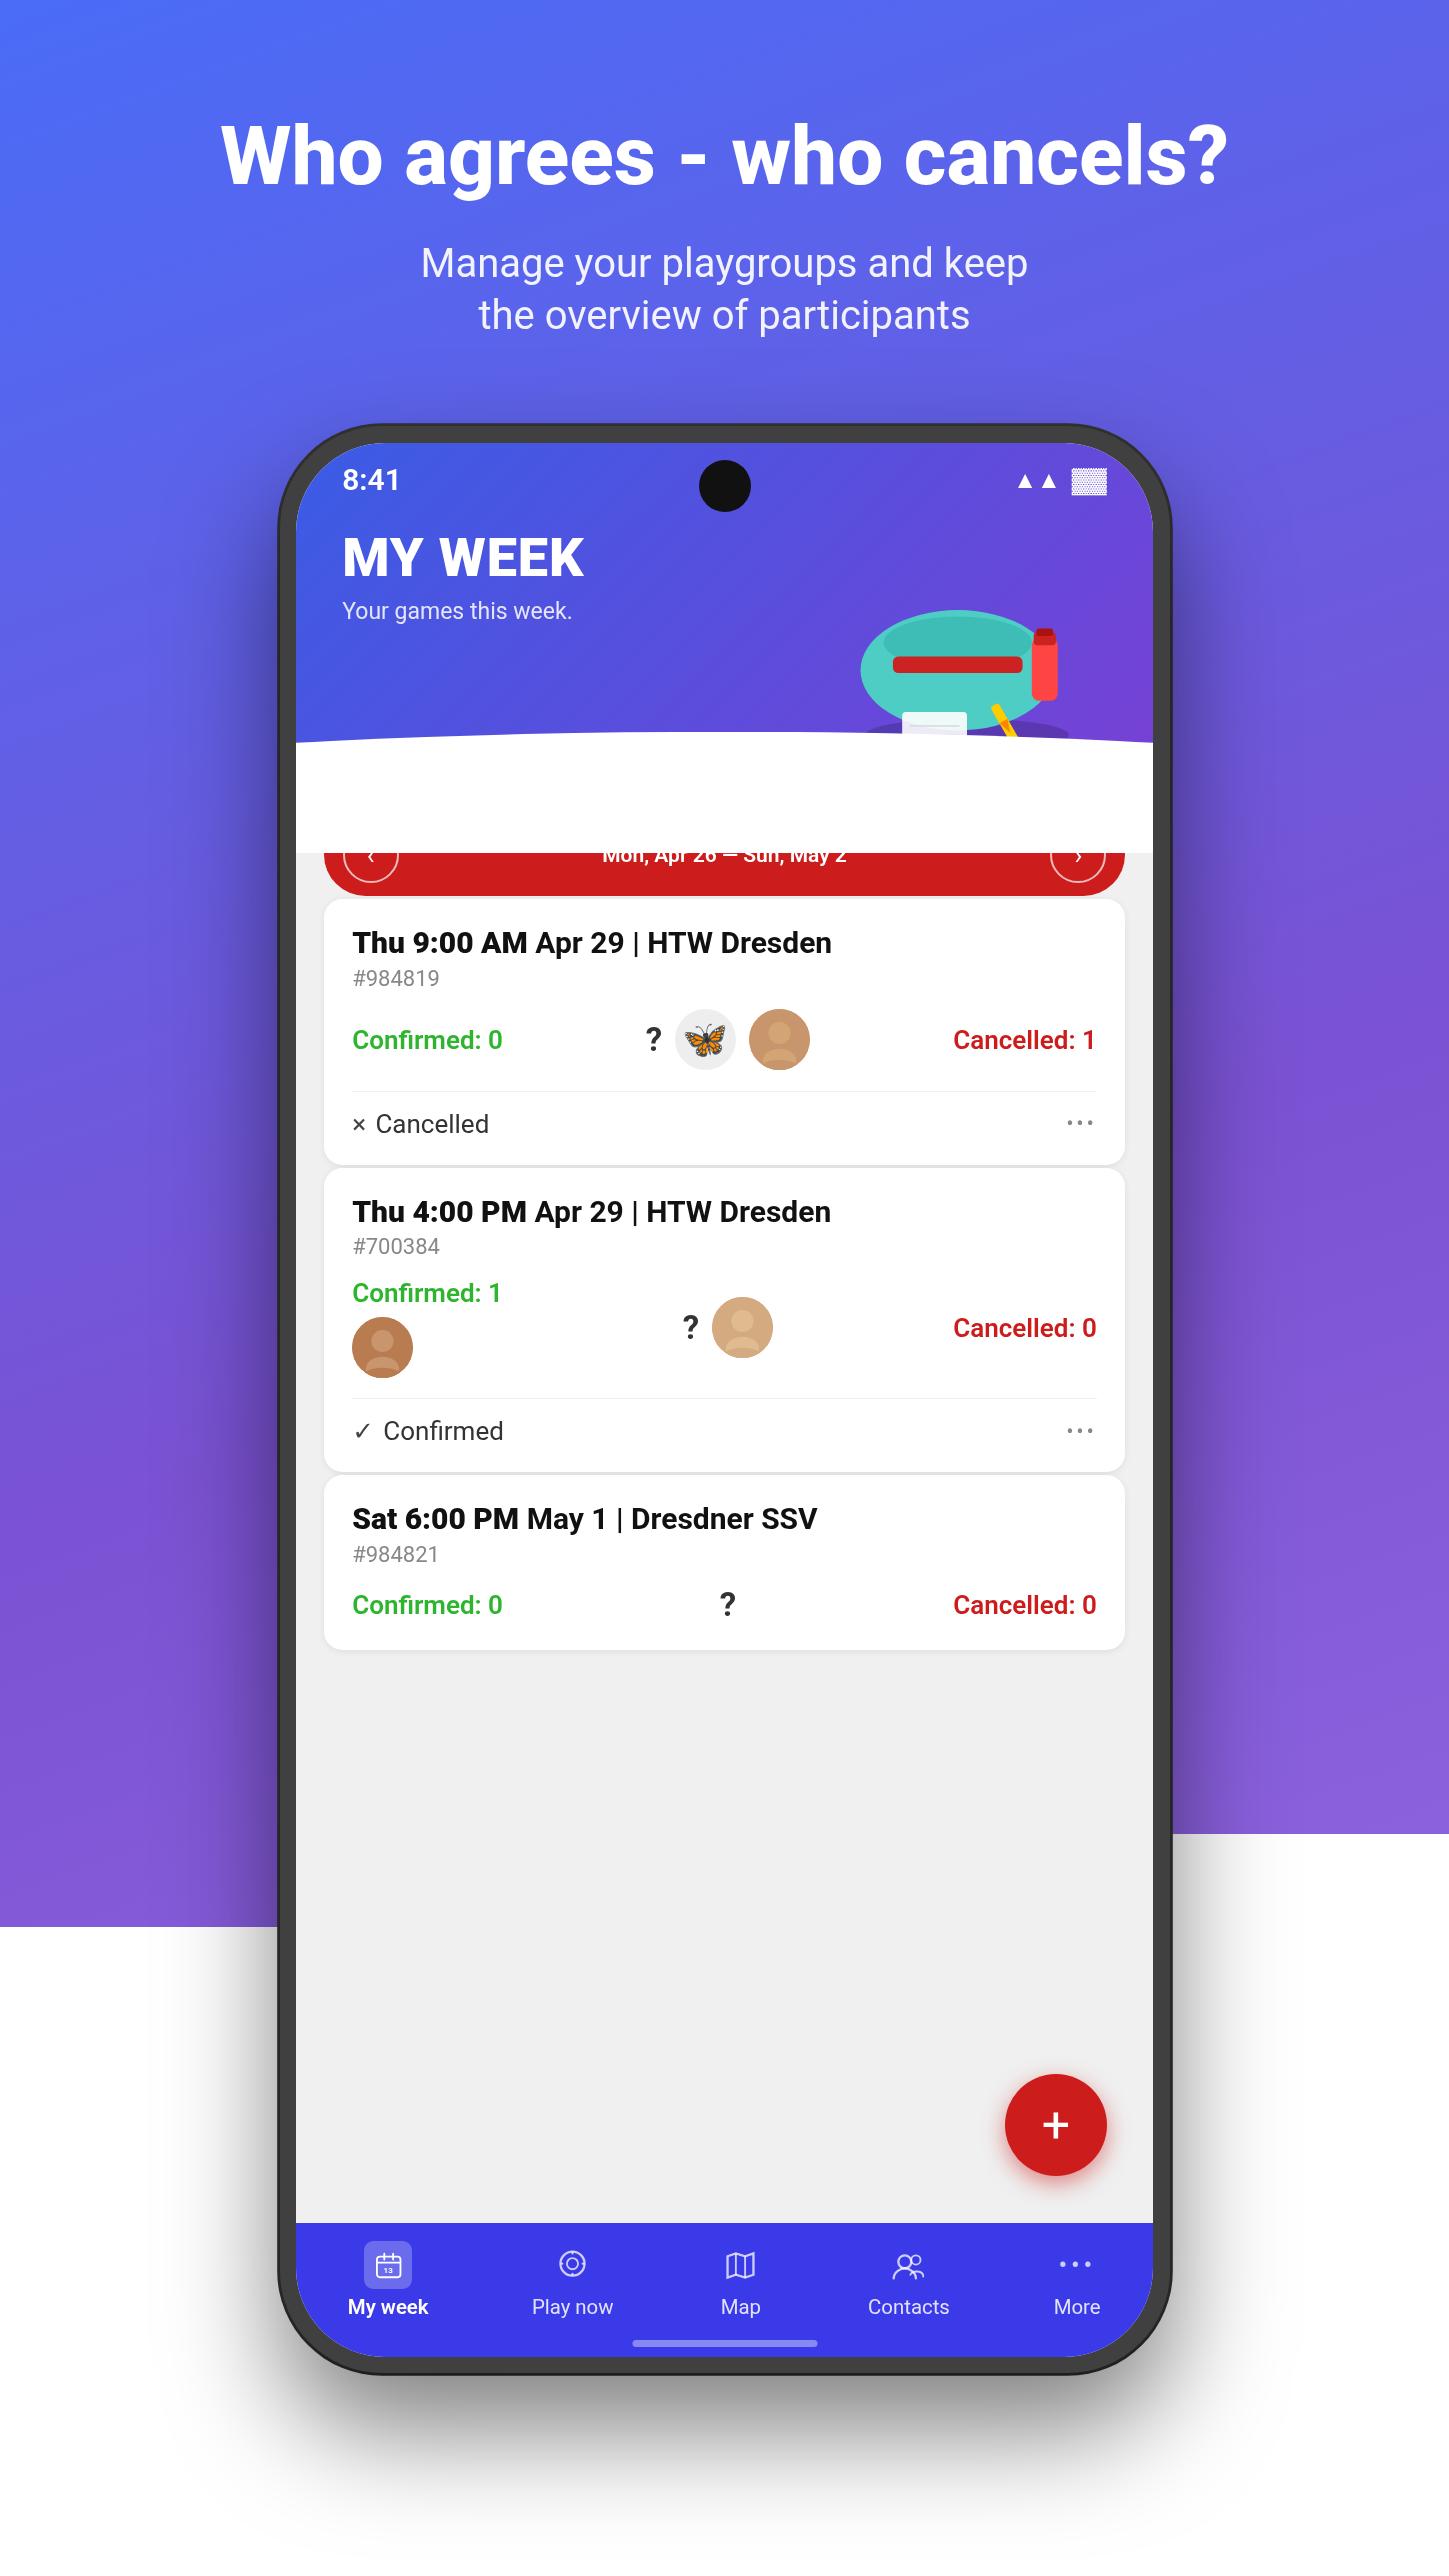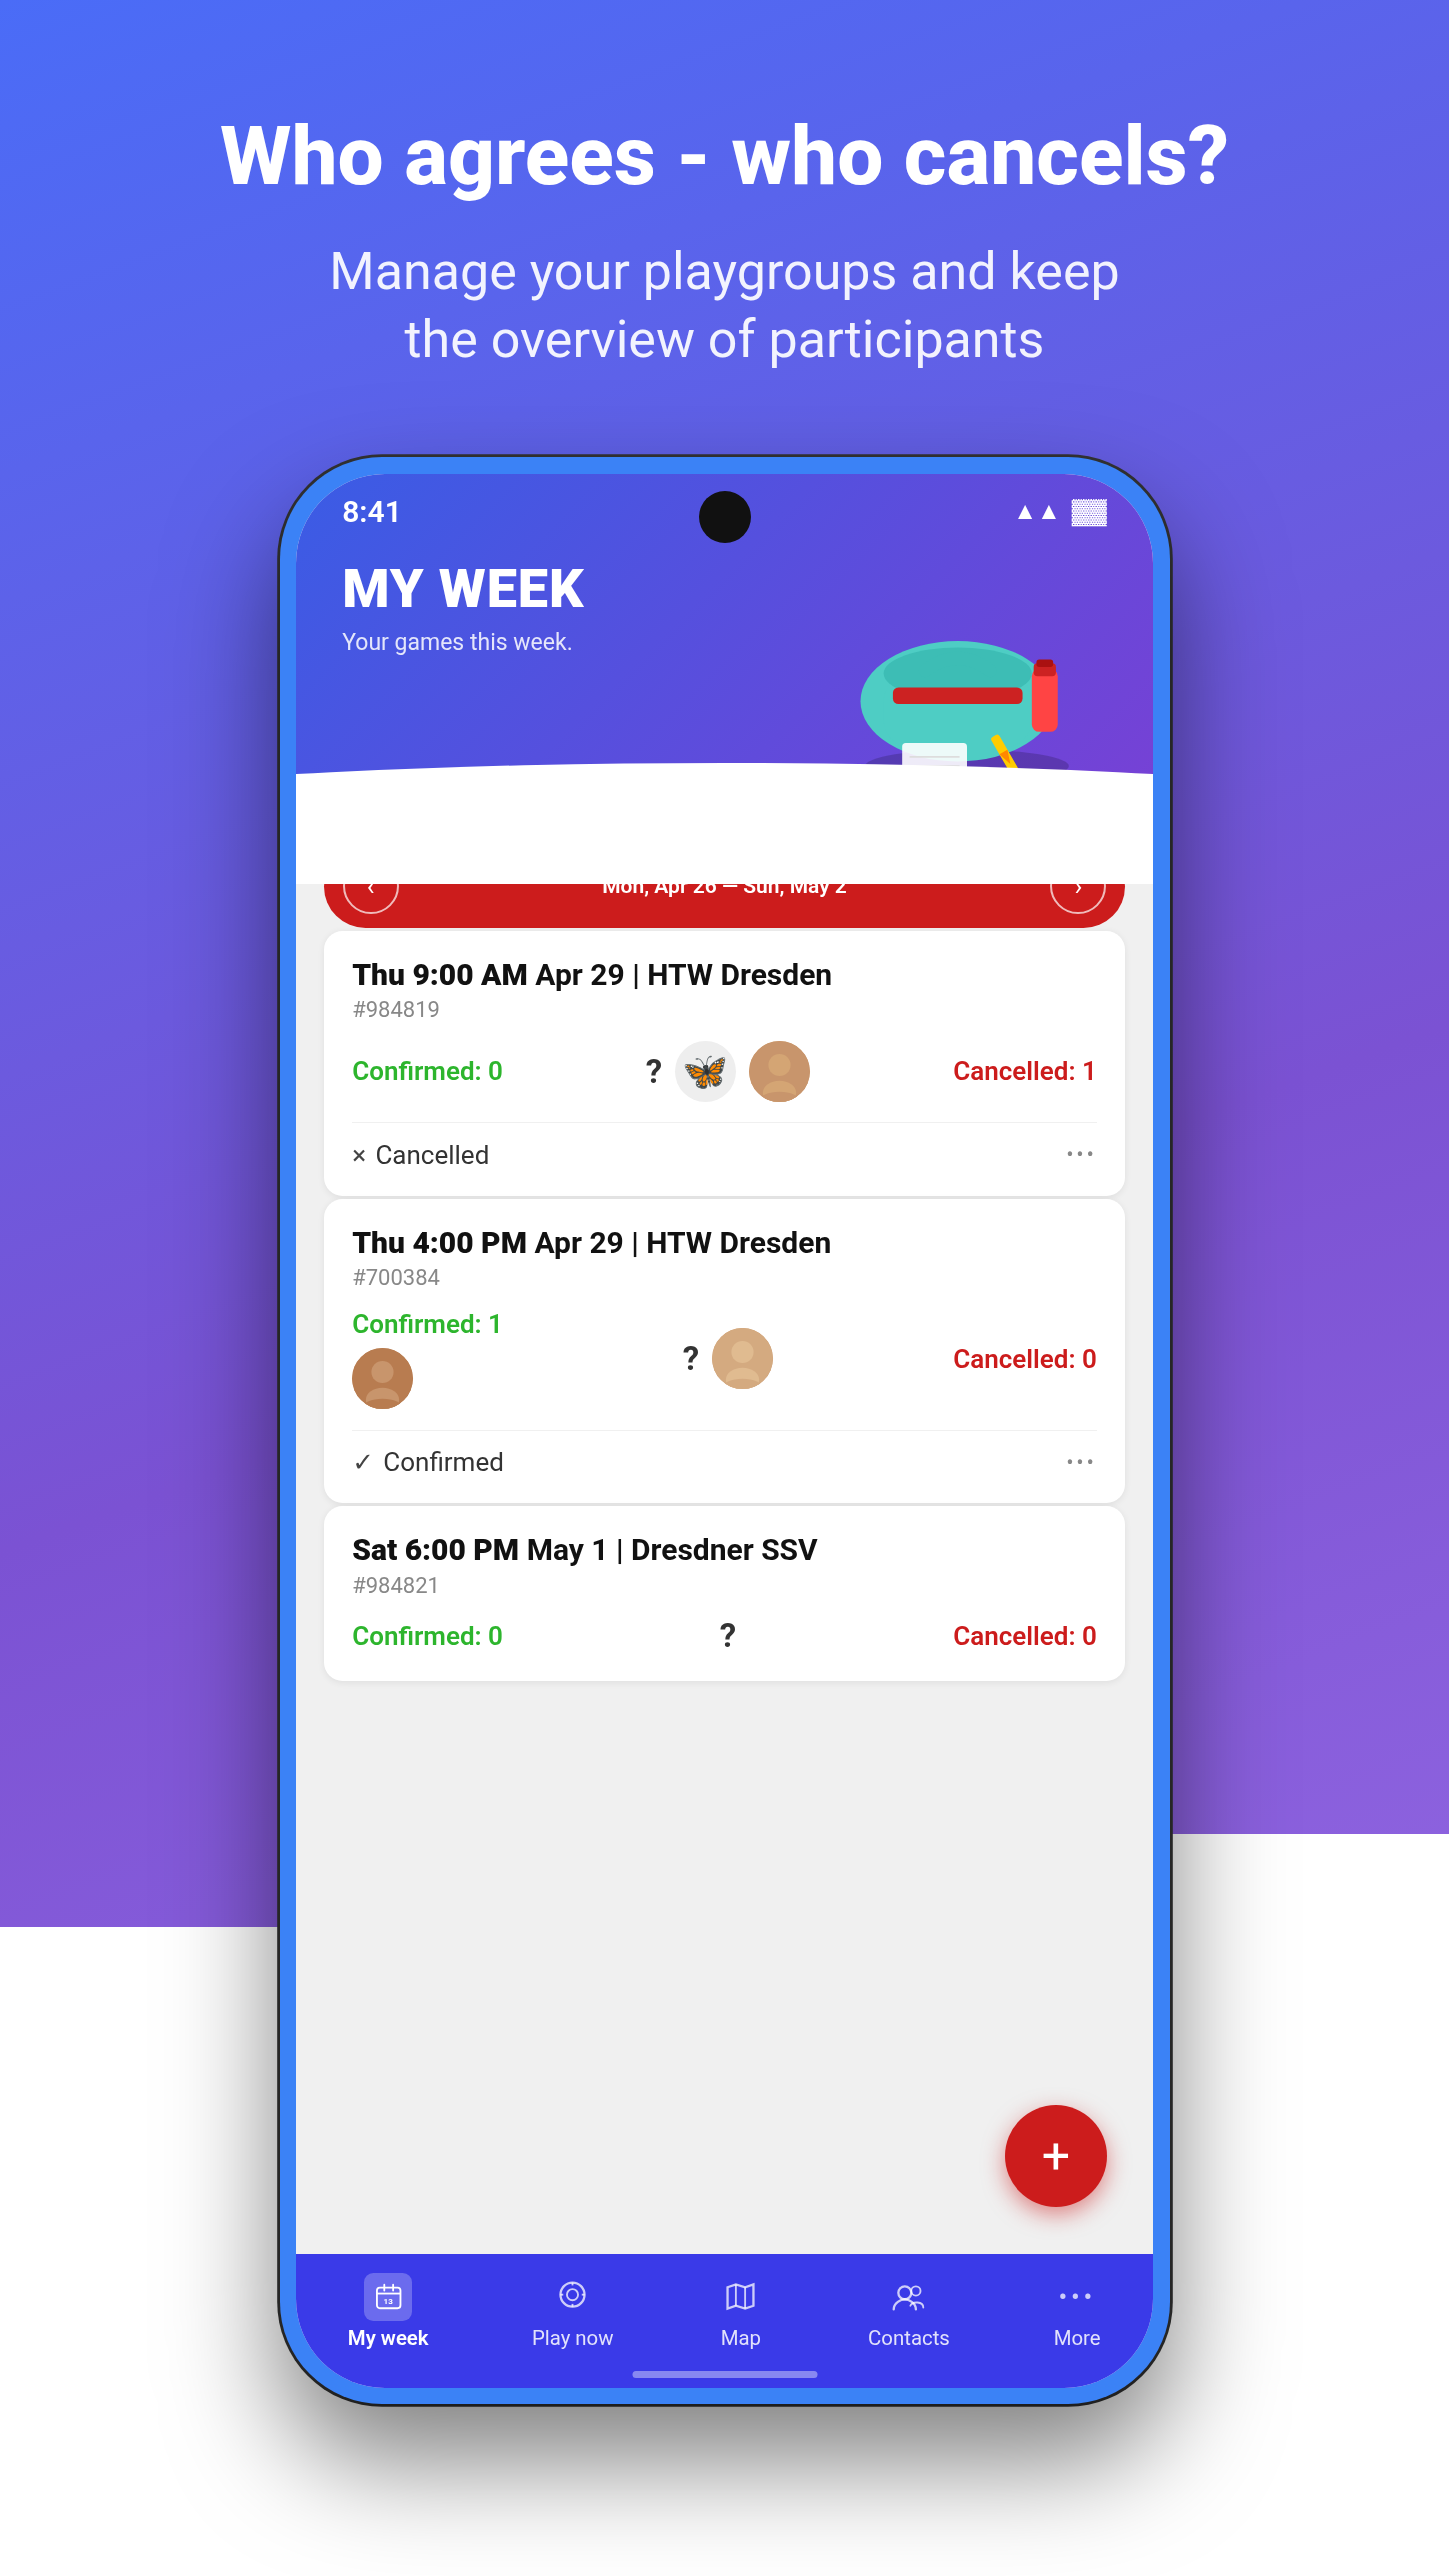--- a/index.html
+++ b/index.html
@@ -22,37 +22,37 @@
     .hero-title {
       color: white;
       font-size: 82px;
       font-weight: 800;
       line-height: 1.1;
       margin-bottom: 37px;
     }
 
     .hero-subtitle {
       color: rgba(255,255,255,0.92);
-      font-size: 52px;
+      font-size: 40px;
       font-weight: 400;
       line-height: 1.3;
       text-align: center;
     }
 
     .phone-wrapper {
       display: flex;
       justify-content: center;
       align-items: flex-start;
       margin-top: 28px;
     }
 
     .phone {
       width: 890px;
       height: 1947px;
-      background: #3b82f6;
+      background: #404040;
       border-radius: 102px;
       position: relative;
       box-shadow: 0 56px 111px rgba(0,0,0,0.5), 0 0 0 2.8px #333;
       overflow: hidden;
     }
 
     .phone-screen {
       position: absolute;
       top: 16.7px;
       left: 16.7px;

